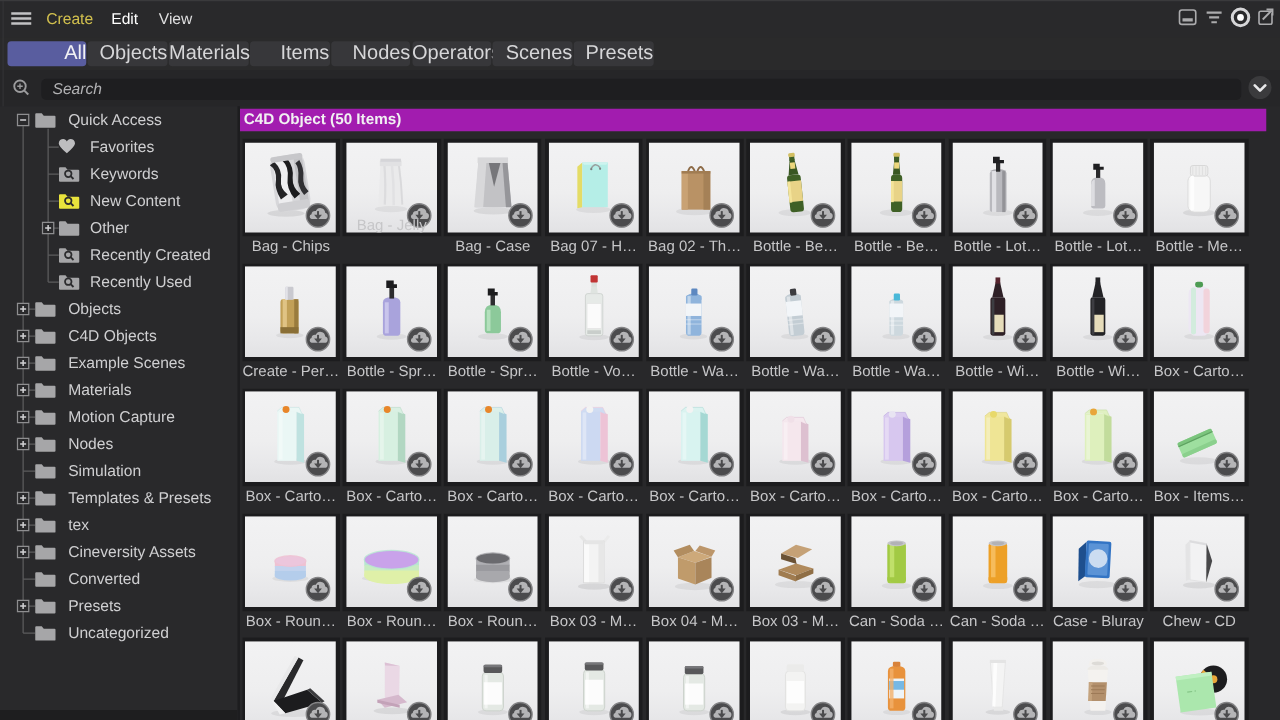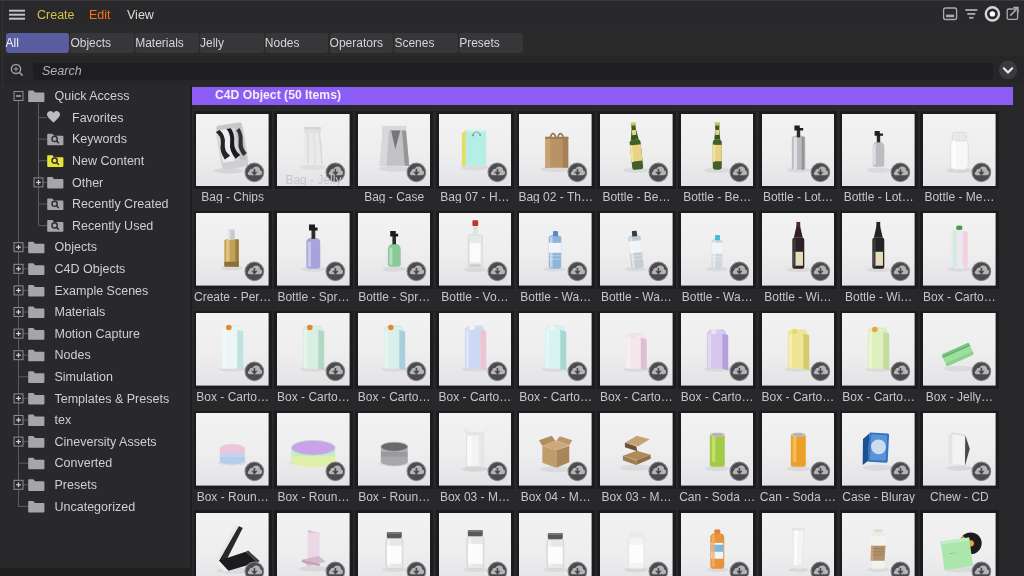--- a/index.html
+++ b/index.html
@@ -1,56 +1,56 @@
 <!DOCTYPE html>
 <html><head><meta charset="utf-8"><style>
 html,body{margin:0;padding:0;width:1024px;height:576px;overflow:hidden;background:#28282a;font-family:"Liberation Sans",sans-serif;}
 #menubar{position:absolute;left:0;top:0;width:1024px;height:30px;background:#29292b;border-top:1px solid #3a3a3c;}
 #tabrow{position:absolute;left:0;top:30px;width:1024px;height:26px;background:#2a2a2b;}
-.tab{position:absolute;top:3px;height:20px;line-height:20px;text-align:left;border-radius:3px;background:#37373a;color:#d6d6d8;font-size:12px;}
+.tab{position:absolute;top:3px;height:20px;line-height:20px;text-align:right;border-radius:3px;background:#37373a;color:#d6d6d8;font-size:16px;}
 .tab.sel{background:#595d9f;color:#f2f2f4;}
 #searchrow{position:absolute;left:0;top:56px;width:1024px;height:29px;background:#262628;}
 #searchbox{position:absolute;left:33px;top:62.5px;width:960px;height:17.5px;background:#1e1e20;border-radius:4px;}
 #searchtxt{position:absolute;left:42px;top:64px;font-size:12.5px;font-style:italic;color:#b2b2b4;}
 #sidebar{position:absolute;left:0;top:85px;width:190px;height:483px;background:#29292b;}
 #sidebed{position:absolute;left:0;top:568px;width:190px;height:8px;background:#1e1e1f;}
 #content{position:absolute;left:190px;top:85px;width:834px;height:491px;background:#28282a;}
 #cdivider{position:absolute;left:190px;top:85px;width:2px;height:491px;background:#1d1d1f;}
 .frame{position:absolute;width:78.4px;height:78.4px;background:#1c1c1e;}
-#cheader{position:absolute;left:192px;top:86.5px;width:820.5px;height:18.5px;background:#8b5cf6;color:#f1f1f2;font-size:12.2px;font-weight:bold;line-height:17px;padding-left:23px;box-sizing:border-box;}
+#cheader{position:absolute;left:192px;top:86.5px;width:820.5px;height:18.5px;background:#a21caf;color:#f1f1f2;font-size:12.2px;font-weight:bold;line-height:17px;padding-left:3px;box-sizing:border-box;}
 .tile{position:absolute;width:72.6px;height:72.6px;}
 .cap{position:absolute;width:80px;height:13px;font-size:12px;color:#c6c6c8;text-align:center;white-space:nowrap;overflow:hidden;}
 .menu{position:absolute;top:0;height:30px;line-height:30px;font-size:12.5px;}
 </style></head><body>
 <div id="menubar"></div>
 <svg width="30" height="30" viewBox="0 0 30 30" style="position:absolute;left:0;top:0">
     <line x1="9" y1="10.7" x2="25" y2="10.7" stroke="#c2c2c4" stroke-width="2"></line>
     <line x1="9" y1="14.7" x2="25" y2="14.7" stroke="#c2c2c4" stroke-width="2"></line>
     <line x1="9" y1="18.7" x2="25" y2="18.7" stroke="#c2c2c4" stroke-width="2"></line>
   </svg>
 <div class="menu" style="left:37px;color:#d2c04e">Create</div>
-<div class="menu" style="left:89px;color:#f97316">Edit</div>
+<div class="menu" style="left:89px;color:#ffffff">Edit</div>
 <div class="menu" style="left:127px;color:#dededf">View</div>
 <svg width="100" height="28" viewBox="0 0 100 28" style="position:absolute;left:938px;top:0">
     <rect x="5.6" y="8" width="13" height="11.5" rx="2" fill="none" stroke="#ababad" stroke-width="1.3"></rect>
     <rect x="8" y="14.6" width="8.2" height="2.6" fill="#ababad"></rect>
     <line x1="27.3" y1="10" x2="39.3" y2="10" stroke="#ababad" stroke-width="1.8"></line>
     <line x1="29.3" y1="13.9" x2="37.3" y2="13.9" stroke="#ababad" stroke-width="1.8"></line>
     <line x1="31.1" y1="17.8" x2="35.5" y2="17.8" stroke="#ababad" stroke-width="1.8"></line>
     <circle cx="54.4" cy="13.9" r="6.6" fill="none" stroke="#d6d6d8" stroke-width="2.4"></circle>
     <circle cx="54.4" cy="13.9" r="2.7" fill="#ffffff"></circle>
     <path d="M78.6 9 h-8 q-1.4 0-1.4 1.4 v7.6 q0 1.4 1.4 1.4 h7.6 q1.4 0 1.4-1.4 v-7.4" fill="none" stroke="#ababad" stroke-width="1.3"></path>
     <line x1="72.2" y1="15.6" x2="79.4" y2="8.4" stroke="#ababad" stroke-width="1.5"></line>
     <path d="M75.2 7.6 h4.8 v4.8" fill="none" stroke="#ababad" stroke-width="1.5"></path>
   </svg>
 <div id="tabrow">
     <div class="tab sel" style="left:5.6px;width:63.5px">All</div>
     <div class="tab" style="left:70.39999999999999px;width:63.5px">Objects</div>
     <div class="tab" style="left:135.2px;width:63.5px">Materials</div>
-    <div class="tab" style="left:199.99999999999997px;width:63.5px">Jelly</div>
+    <div class="tab" style="left:199.99999999999997px;width:63.5px">Items</div>
     <div class="tab" style="left:264.8px;width:63.5px">Nodes</div>
     <div class="tab" style="left:329.6px;width:63.5px">Operators</div>
     <div class="tab" style="left:394.4px;width:63.5px">Scenes</div>
     <div class="tab" style="left:459.2px;width:63.5px">Presets</div>
   </div>
 <div id="searchrow"></div>
 <div id="searchbox"></div>
 <div id="searchtxt">Search</div>
 <svg width="30" height="29" viewBox="0 0 30 29" style="position:absolute;left:0;top:56px">
     <circle cx="16" cy="13" r="4.6" fill="none" stroke="#9c9c9e" stroke-width="1.5"></circle>
@@ -684,21 +684,21 @@
       <rect x="21" y="35" width="30" height="13" rx="2" fill="#9edf9f"></rect>
       <rect x="21" y="35" width="30" height="3.6" rx="1.6" fill="#7bc47d"></rect>
       <rect x="21" y="44.6" width="30" height="3.4" rx="1.6" fill="#8bd08d"></rect>
       <path d="M21 38 h30" stroke="#5da060" stroke-width="0.8"></path>
     </g>
     <circle cx="58.7" cy="58.7" r="9.4" fill="#4b4b4d" stroke="#858587" stroke-width="1.1"></circle>
     <path d="M53.6 61.6 h10.4 a2.55 2.55 0 0 0 0.5-5.05 a3.9 3.9 0 0 0-7.5-1.4 a2.75 2.75 0 0 0-3.5 2.65 a1.95 1.95 0 0 0 0.1 3.8 z" fill="#b4b4b6"></path>
     <rect x="57.95" y="55.2" width="1.6" height="3.4" fill="#4b4b4d"></rect>
     <path d="M55.6 58.1 h6.3 l-3.15 3.9 z" fill="#4b4b4d"></path>
   </svg>
-<div class="cap" style="left:919.4px;top:389.9px">Box - Jelly…</div>
+<div class="cap" style="left:919.4px;top:389.9px">Box - Items…</div>
 <svg class="tile" style="left:196.4px;top:413.4px" viewBox="0 0 73 73">
     <rect x="0" y="0" width="73" height="73" fill="url(#tg)"></rect>
     <ellipse cx="36.5" cy="50" rx="14.5" ry="2.8" fill="#000" opacity="0.06"></ellipse>
     <rect x="24.0" y="36.0" width="25.0" height="4.5" fill="#efc2d2"></rect>
     <rect x="24.0" y="40.0" width="25.0" height="4.5" fill="#c3d3ee"></rect>
     <rect x="24.0" y="44.0" width="25.0" height="4.5" fill="#b4cdeb"></rect>
     <path d="M24.0 48 a12.5 3.75 0 0 0 25.0 0 v-2 h-25.0 z" fill="#b4cdeb"></path>
     <ellipse cx="36.5" cy="36" rx="12.5" ry="4.25" fill="#ecc6dc"></ellipse>
     <ellipse cx="36.5" cy="36" rx="12.5" ry="4.25" fill="none" stroke="#efc2d2" stroke-width="1" opacity="0.8"></ellipse>
     <circle cx="58.7" cy="58.7" r="9.4" fill="#4b4b4d" stroke="#858587" stroke-width="1.1"></circle>

